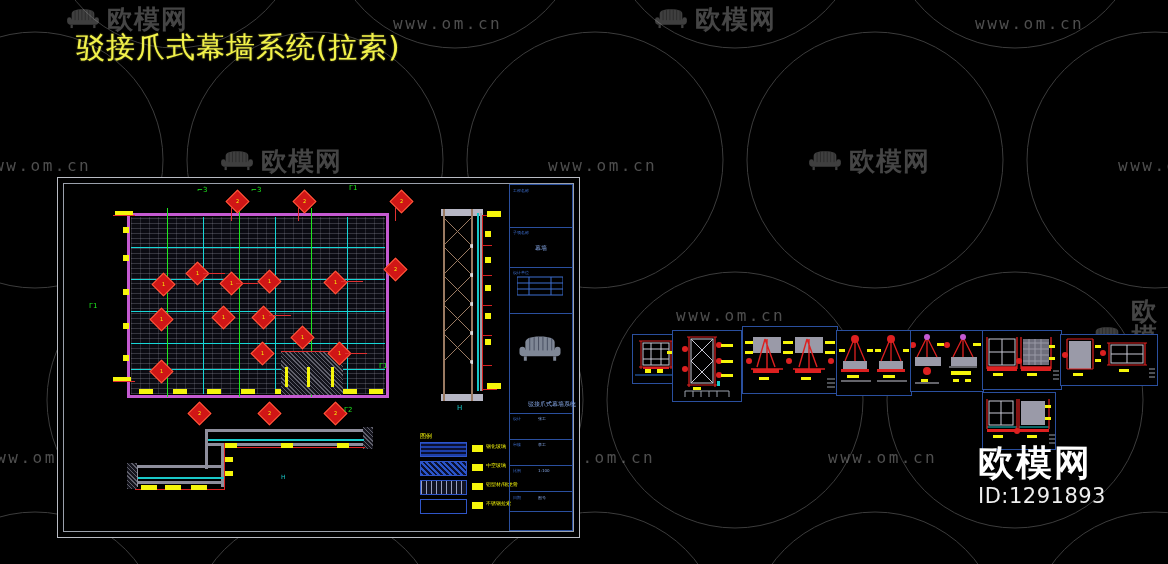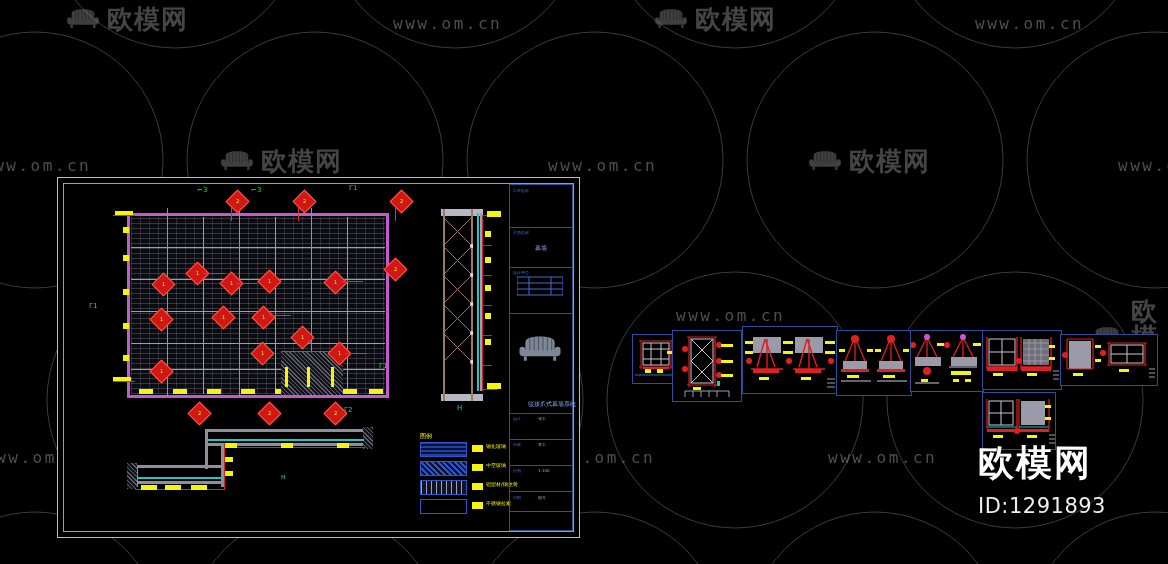--- a/index.html
+++ b/index.html
@@ -82,21 +82,21 @@
   .tb-txt.lt{color:#86a8e8;}
   .tb-sofa{position:absolute;opacity:.75;}
 
   
   .det{position:absolute;border:1px solid #2a4f9e;background:#000;}
 
   
   #big-wm{position:absolute;left:978px;top:444px;}
   #big-wm .bw-t{font-size:36px;font-weight:bold;color:#fff;letter-spacing:2px;line-height:1.05;
                 font-family:"DejaVu Sans",sans-serif;}
-  #big-wm .bw-id{font-size:21px;color:#eee;letter-spacing:.5px;margin-top:12px;
+  #big-wm .bw-id{font-size:21px;color:#eee;letter-spacing:.5px;margin-top:2px;
                  font-family:"DejaVu Sans","Liberation Sans",sans-serif;}
 </style>
 </head>
 <body>
 
 <div id="stage">
 
   <div class="wm-layer">
     <svg class="wm-circles" width="1168" height="564">
       <g fill="none" stroke="#6e6e6e" stroke-width="1" opacity="0.55">
@@ -240,20 +240,21 @@
     <span class="wm-url" style="left:548px;top:156px">www.om.cn</span>
     <span class="wm-url" style="left:1118px;top:156px">www.om.cn</span>
     <span class="wm-url" style="left:80px;top:306px">www.om.cn</span>
     <span class="wm-url" style="left:676px;top:306px">www.om.cn</span>
     <span class="wm-url" style="left:-16px;top:448px">www.om.cn</span>
     <span class="wm-url" style="left:243px;top:448px">www.om.cn</span>
     <span class="wm-url" style="left:546px;top:448px">www.om.cn</span>
     <span class="wm-url" style="left:828px;top:448px">www.om.cn</span>
   </div>
 
+  <div id="doc-title">驳接爪式幕墙系统(拉索)</div>
 
   <div id="sheet">
     <div class="sheet-border-out"></div>
     <div class="sheet-border-in"></div>
 
     <div id="plan">
       <div class="plan-fill"></div>
 
       <div class="plan-edge" style="left:-4px;top:-4px;width:3px;height:185px"></div>
       <div class="plan-edge" style="left:-4px;top:-4px;width:262px;height:3px"></div>

